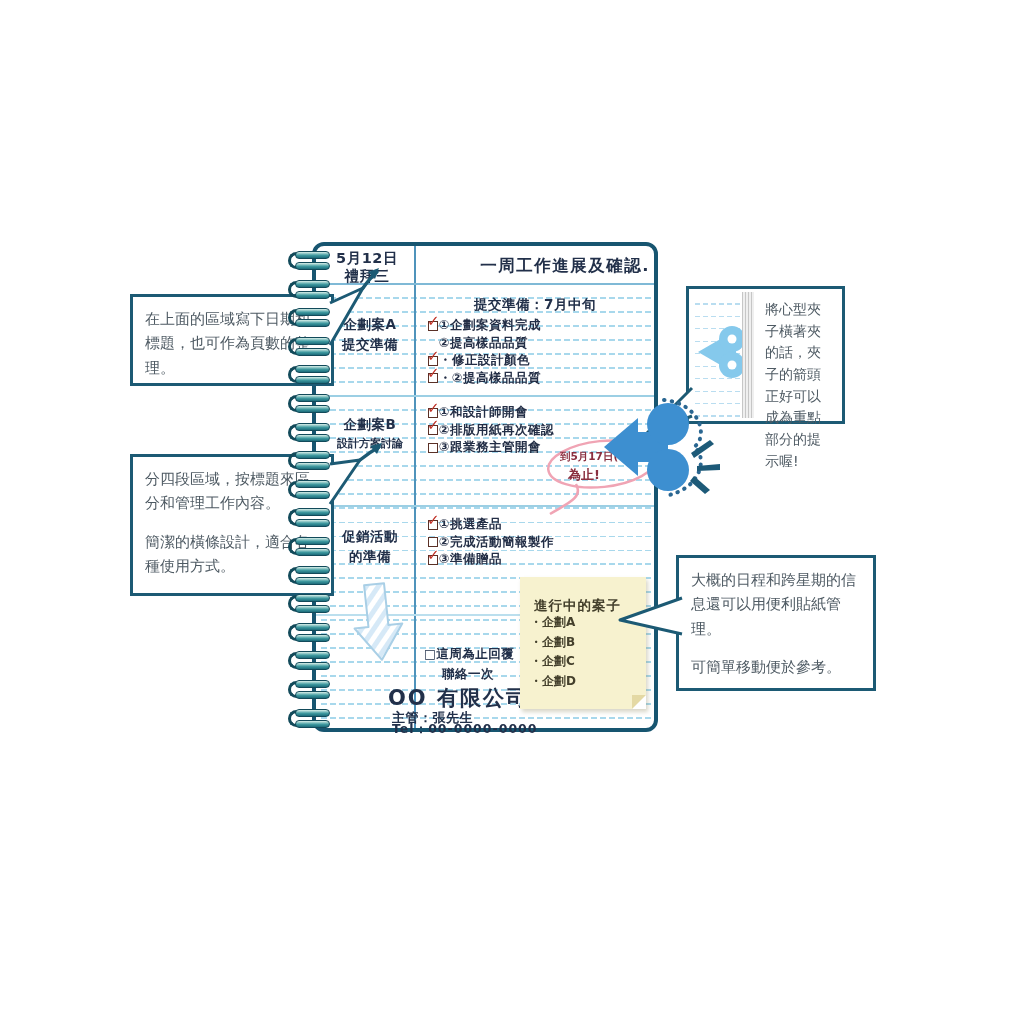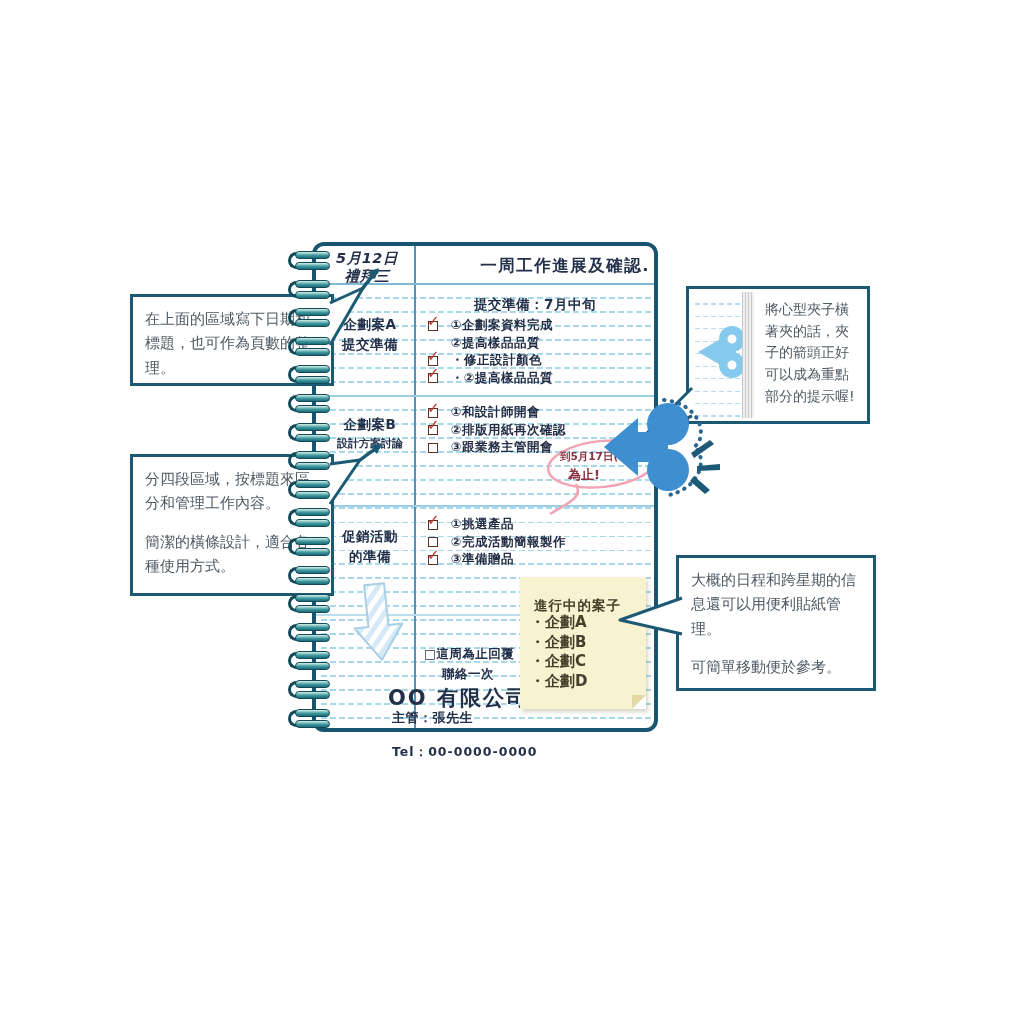--- a/index.html
+++ b/index.html
@@ -13,69 +13,69 @@
       repeating-linear-gradient(to right,#fff 0 3px,rgba(255,255,255,0) 3px 9px),
       repeating-linear-gradient(to bottom,rgba(0,0,0,0) 0 12.5px,#a8d8ec 12.5px 14px);}
   .vline{position:absolute;left:98px;top:0;bottom:0;width:2px;background:#4f93bb;}
   .hline{position:absolute;left:0;right:0;height:2px;background:#7fb9d6;}
   .hl-header{top:37px;}
   .hl-1{top:149px;background:#9ccfe4;}
   .hl-2{top:259px;background:#9ccfe4;}
   .hl-3{top:368px;background:#bbdfee;}
   .hand{color:#22304a;letter-spacing:.5px;}
   .date-block{position:absolute;left:6px;top:3px;width:90px;text-align:center;
-    font-size:14.5px;line-height:18px;font-weight:bold;font-style:italic;}
+    font-size:14.5px;line-height:18px;font-weight:bold;}
   .nb-title{position:absolute;left:104px;top:9px;width:230px;text-align:right;
     font-size:16.5px;letter-spacing:1.5px;font-weight:bold;}
   .meeting{position:absolute;left:104px;top:50px;width:230px;text-align:center;
     font-size:13.5px;font-weight:bold;}
   .sec-label{position:absolute;width:92px;text-align:center;font-size:13.5px;
     line-height:20px;font-weight:bold;}
   .sec-label .l2.small{font-size:11px;letter-spacing:0;}
   .sec-items{position:absolute;left:112px;}
-  .item-row{display:flex;align-items:center;height:17.5px;gap:13px;text-align:right;}
+  .item-row{display:flex;align-items:center;height:17.5px;gap:1px;text-align:right;}
   .cb{width:10px;height:10px;box-sizing:border-box;border:1.7px solid #5a3026;
       position:relative;flex:0 0 auto;background:#fff;}
   .cb.none{visibility:hidden;}
   .cb.checked::after{content:"\2713";position:absolute;left:-2px;top:-10px;
       color:#c03026;font-size:15px;font-weight:bold;}
   .item-text{font-size:12.5px;color:#232e46;letter-spacing:.5px;white-space:nowrap;font-weight:bold;}
   
   .deadline{position:absolute;left:228px;top:192px;width:118px;height:86px;}
   .deadline .txt1{position:absolute;left:16px;top:12px;font-size:10.5px;color:#8a3040;font-weight:bold;white-space:nowrap;}
   .deadline .txt2{position:absolute;left:24px;top:28px;font-size:13px;color:#8a3040;font-weight:bold;}
   
   .foot{position:absolute;font-weight:bold;color:#22304a;letter-spacing:.5px;margin-top:24px;}
   .f1{left:108px;top:376px;font-size:12.5px;}
   .f2{left:126px;top:396px;font-size:12.5px;}
   .fc{left:72px;top:414px;font-size:21px;letter-spacing:2px;}
   .fm{left:76px;top:439px;font-size:13px;}
-  .ft{left:76px;top:474px;font-size:12.5px;letter-spacing:1px;}
+  .ft{left:76px;top:451px;font-size:12.5px;letter-spacing:1px;}
   
   .rings{position:absolute;left:288px;top:251px;width:48px;height:478px;z-index:12;}
   .ring{position:absolute;left:0;width:48px;height:21px;}
   .ring .wire{position:absolute;left:0;top:1px;width:10px;height:17px;box-sizing:border-box;
     border:3.5px solid #124a5a;border-right:none;border-radius:9px 0 0 9px;}
   .ring .bar{position:absolute;left:7px;width:35px;height:8px;box-sizing:border-box;
     border:1.5px solid #124a5a;border-radius:4px;
     background:linear-gradient(180deg,#d8efe9,#3f9aa0 55%,#1c6b7a);}
   .ring .b1{top:0;} .ring .b2{top:11px;}
   
   .sticky{position:absolute;left:520px;top:577px;width:126px;height:132px;background:#f7f2cf;
     box-shadow:2px 3px 4px rgba(120,110,60,.28);z-index:5;color:#44402c;}
   .sticky::after{content:"";position:absolute;right:0;bottom:0;width:0;height:0;
     border-left:14px solid #e4d9a4;border-bottom:14px solid #fff;}
   .sticky .st-title{position:absolute;left:14px;top:20px;font-size:13.5px;font-weight:bold;letter-spacing:1px;}
-  .sticky .st-items{position:absolute;left:10px;top:36px;font-size:15px;line-height:19.5px;font-weight:bold;}
+  .sticky .st-items{position:absolute;left:10px;top:36px;font-size:12px;line-height:19.5px;font-weight:bold;}
   
   .callout{position:absolute;box-sizing:border-box;background:#fff;border:3px solid #1c5a74;
     color:#4e5a63;font-size:15px;line-height:1.62;padding:10px 12px;z-index:8;}
   .co-a{left:130px;top:294px;width:204px;height:92px;}
   .co-b{left:130px;top:454px;width:204px;height:142px;}
-  .co-c{left:686px;top:286px;width:184px;height:138px;padding-left:76px;font-size:14px;line-height:1.55;}
+  .co-c{left:686px;top:286px;width:159px;height:138px;padding-left:76px;font-size:14px;line-height:1.55;}
   .co-d{left:676px;top:555px;width:200px;height:136px;}
   .callout p{margin:0 0 14px 0;} .callout p:last-child{margin:0;}
   .pointer{position:absolute;z-index:9;}
   
   .clip-illu{position:absolute;left:3px;top:3px;bottom:3px;width:62px;background:#fff;
     background-image:
       repeating-linear-gradient(to right,#fff 0 3px,rgba(255,255,255,0) 3px 8px),
       repeating-linear-gradient(to bottom,rgba(0,0,0,0) 0 11px,#b9ddf0 11px 12.5px);}
   .page-edge{position:absolute;right:0;top:0;bottom:0;width:12px;
     background:repeating-linear-gradient(to right,#c6c6c6 0 1px,#efefef 1px 3px);}

